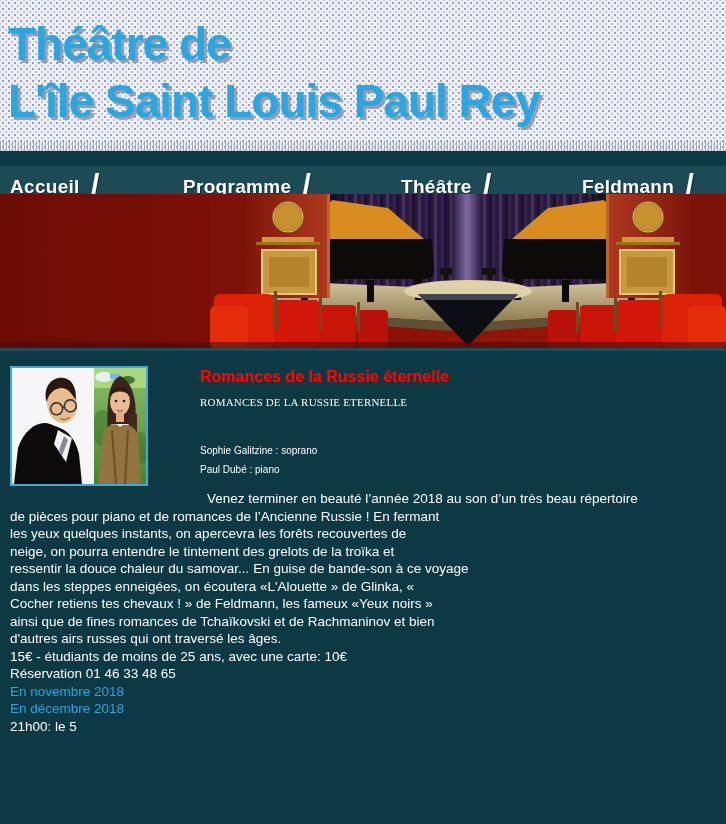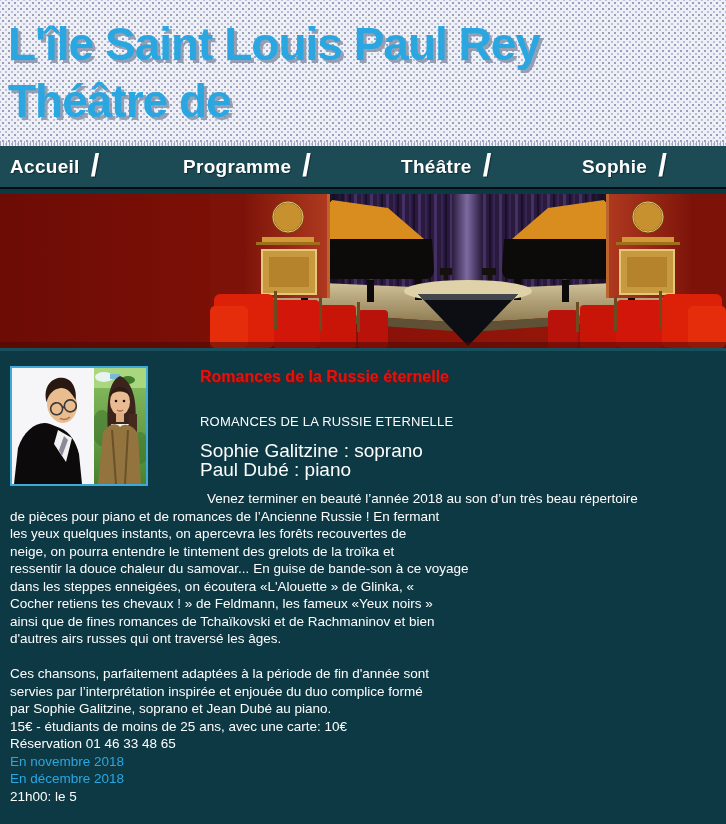--- a/index.html
+++ b/index.html
@@ -25,21 +25,21 @@
     text-shadow:3px 3px 0 rgba(136,146,168,.85);
     white-space:nowrap;
   }
   .banner-dashes{
     position:absolute;left:0;right:0;bottom:0;height:10px;
     background:repeating-linear-gradient(90deg,#99a1bd 0 1px,rgba(238,240,246,0) 1px 3px);
     opacity:.9;
   }
   
   .nav{
-    position:absolute;top:146px;left:0;width:726px;height:41px;
+    position:absolute;top:166px;left:0;width:726px;height:41px;
     background:var(--nav-teal,#1d4b55);
     border-bottom:2px solid #050d10;
   }
   .nav-item{
     position:absolute;top:0;height:41px;display:flex;align-items:center;
     color:#fff;cursor:pointer;text-decoration:none;
   }
   .nav-label{font-size:19px;font-weight:bold;letter-spacing:.3px;
     text-shadow:1px 1px 1px rgba(0,0,0,.4);}
   .nav-slash{font-size:31px;font-weight:bold;margin-left:11px;
@@ -63,61 +63,61 @@
     background:#fff;
   }
   .photos svg{display:block;height:100%;}
   .article-title{
     position:absolute;left:200px;top:17px;
     font-size:16px;font-weight:bold;
     color:var(--title-red,#e4120f);
     text-shadow:1px 1px 0 #7e100c;
   }
   .article-subtitle{
-    position:absolute;left:200px;top:63px;
-    font-size:13px;letter-spacing:.2px;
-  }
-  .performers{position:absolute;left:200px;top:90px;font-size:19px;line-height:19px;}
+    position:absolute;left:200px;top:45px;
+    font-size:11px;letter-spacing:.2px;font-family:Liberation Serif, serif;
+  }
+  .performers{position:absolute;left:200px;top:90px;font-size:10px;line-height:19px;}
   .body-text{
     position:absolute;left:10px;top:139px;width:710px;
     font-size:13.5px;line-height:17.5px;
   }
   .para{white-space:pre-line;}
   .para.first{text-indent:197px;}
   .para.second{margin-top:17.5px;}
   .date-head{font-weight:normal;color:var(--accent-cyan,#2aa6e0);}
 </style>
 </head>
 <body>
 
 <div id="page" style="--accent-cyan: #2aa6e0; --title-red: #e4120f; --nav-teal: #1d4b55; --page-teal: #0d3945; --banner-grey: #eef0f6;">
 
   <div class="banner">
     <div class="banner-inner">
+      <div class="banner-line">Théâtre de</div>
       <div class="banner-line">L'île Saint Louis Paul Rey</div>
-      <div class="banner-line">Théâtre de</div>
     </div>
     <div class="banner-dashes"></div>
   </div>
 
   <div class="nav">
     <div class="nav-item n1">
       <span class="nav-label">Accueil</span>
       <span class="nav-slash">/</span>
     </div>
     <div class="nav-item n2">
       <span class="nav-label">Programme</span>
       <span class="nav-slash">/</span>
     </div>
     <div class="nav-item n3">
       <span class="nav-label">Théâtre</span>
       <span class="nav-slash">/</span>
     </div>
     <div class="nav-item n4">
-      <span class="nav-label">Sophie</span>
+      <span class="nav-label">Feldmann</span>
       <span class="nav-slash">/</span>
     </div>
   </div>
 
   <div class="hero">
     <svg width="726" height="154" viewBox="0 0 726 154" preserveAspectRatio="none">
       <defs>
         <linearGradient id="wallL" x1="0" y1="0" x2="1" y2="0">
           <stop offset="0" stop-color="#6c0c05"></stop>
           <stop offset=".55" stop-color="#8a1208"></stop>
@@ -250,23 +250,20 @@
     <div class="body-text">
       <div class="para first">Venez terminer en beauté l’année 2018 au son d’un très beau répertoire
 de pièces pour piano et de romances de l’Ancienne Russie ! En fermant
 les yeux quelques instants, on apercevra les forêts recouvertes de
 neige, on pourra entendre le tintement des grelots de la troïka et
 ressentir la douce chaleur du samovar... En guise de bande-son à ce voyage
 dans les steppes enneigées, on écoutera «L'Alouette » de Glinka, «
 Cocher retiens tes chevaux ! » de Feldmann,  les fameux «Yeux noirs »
 ainsi que de fines romances de Tchaïkovski et de Rachmaninov et bien
 d'autres airs russes qui ont traversé les âges.</div>
-      <div class="para second">Ces chansons, parfaitement adaptées à la période de fin d'année sont
-servies par l’interprétation inspirée et enjouée du duo complice formé
-par Sophie Galitzine, soprano et Jean Dubé au piano.</div>
       <div>15€ - étudiants de moins de 25 ans, avec une carte: 10€</div>
       <div>Réservation 01 46 33 48 65</div>
       <div class="date-head">En novembre 2018</div>
       <div class="date-head">En décembre 2018</div>
       <div>21h00: le 5</div>
     </div>
 
   </div>
 </div>
 

